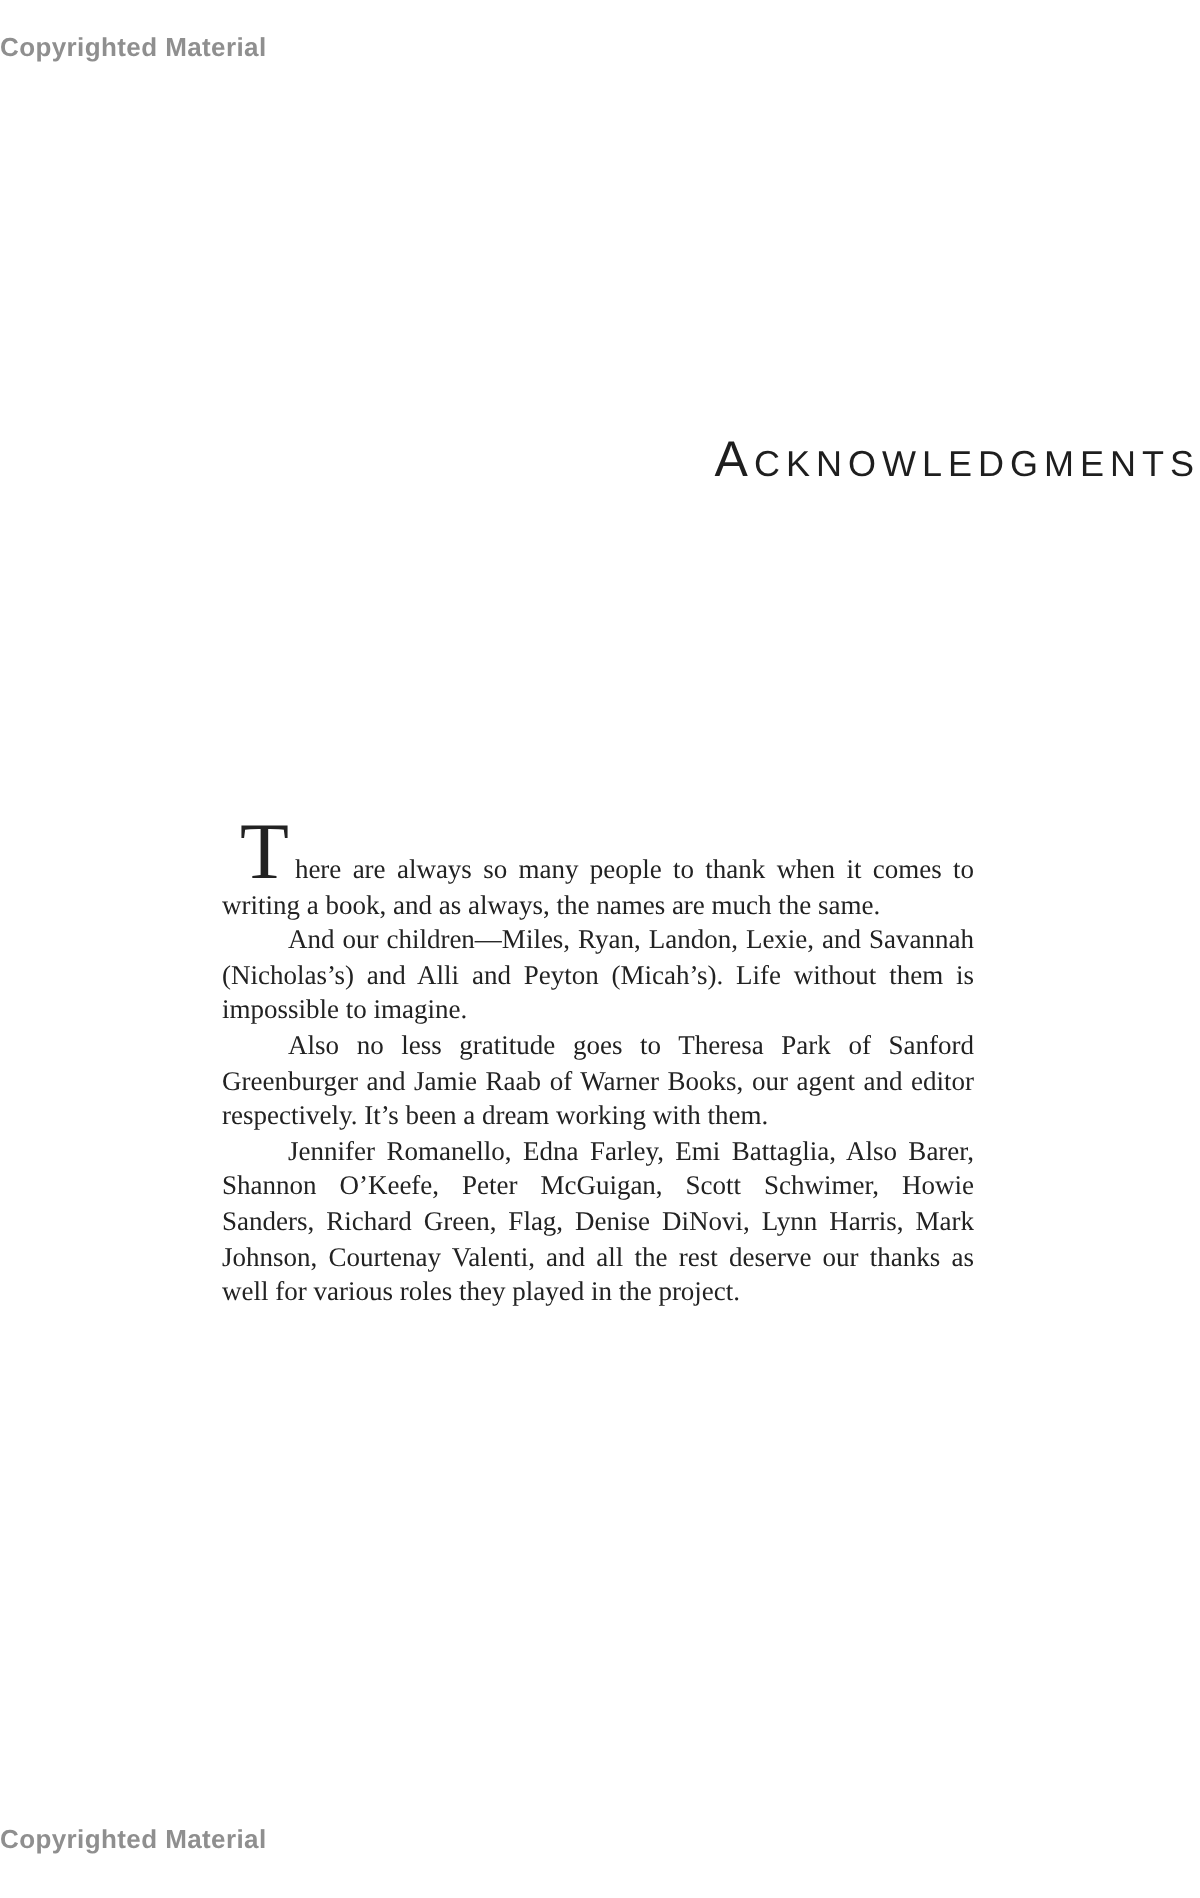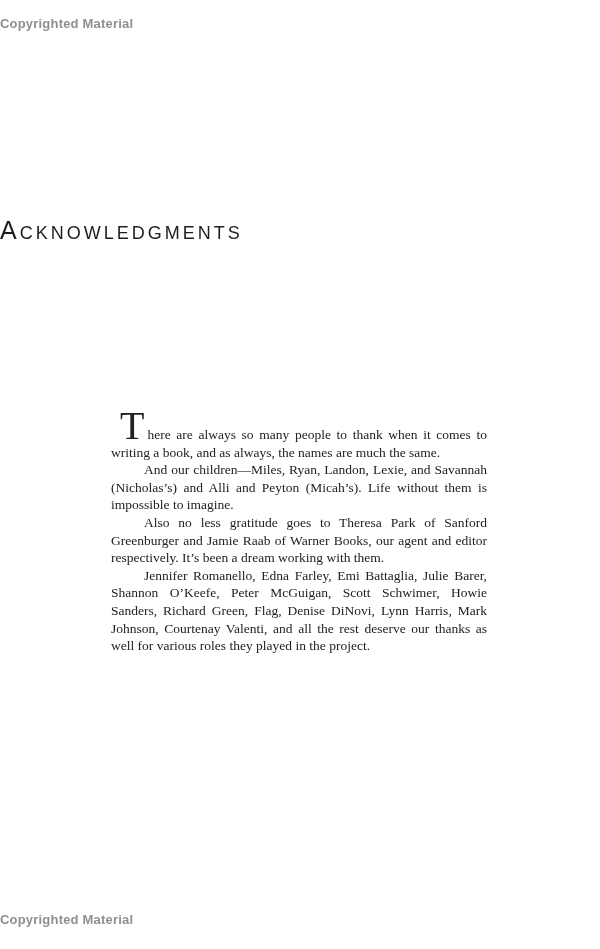--- a/index.html
+++ b/index.html
@@ -27,21 +27,21 @@
   }
   .notice.top    { top: 16px; }
   .notice.bottom { top: 912px; }
 
   .title {
     position: absolute;
     top: 218px;
     left: 0;
     width: 100%;
     margin: 0;
-    text-align: left;
+    text-align: right;
     font-family: "Liberation Sans", sans-serif;
     font-weight: 400;
     color: #1e1e1e;
     font-size: 18px;
     letter-spacing: 3px;
     line-height: 24px;
     white-space: nowrap;
   }
   .title .title-initial { font-size: 25px; }
 
@@ -80,19 +80,19 @@
   <div class="body-text">
 
     <p class="opening"><span class="dropcap">T</span><span>here are always so many people to thank when it comes to writing a book, and as always, the names are much the same.</span></p>
 
 
     <p>And our children—Miles, Ryan, Landon, Lexie, and Savannah (Nicholas’s) and Alli and Peyton (Micah’s). Life without them is impossible to imagine.</p>
 
     <p>Also no less gratitude goes to Theresa Park of Sanford Greenburger and Jamie Raab of Warner Books, our agent and editor respectively. It’s been a dream working with them.</p>
 
 
-    <p>Jennifer Romanello, Edna Farley, Emi Battaglia, Julie Barer, Shannon O’Keefe, Peter McGuigan, Scott Schwimer, Howie Sanders, Richard Green, Flag, Denise DiNovi, Lynn Harris, Mark Johnson, Courtenay Valenti, and all the rest deserve our thanks as well for various roles they played in the project.</p>
+    <p>Jennifer Romanello, Edna Farley, Emi Battaglia, Also Barer, Shannon O’Keefe, Peter McGuigan, Scott Schwimer, Howie Sanders, Richard Green, Flag, Denise DiNovi, Lynn Harris, Mark Johnson, Courtenay Valenti, and all the rest deserve our thanks as well for various roles they played in the project.</p>
 
   </div>
 
   <div class="notice bottom">Copyrighted Material</div>
 
 </div>
 
 </body></html>

